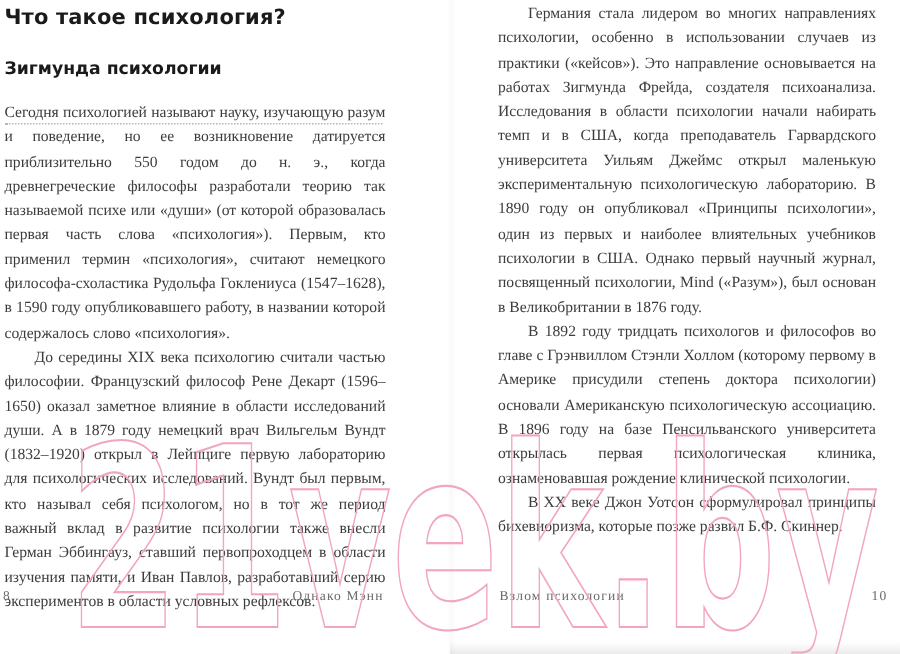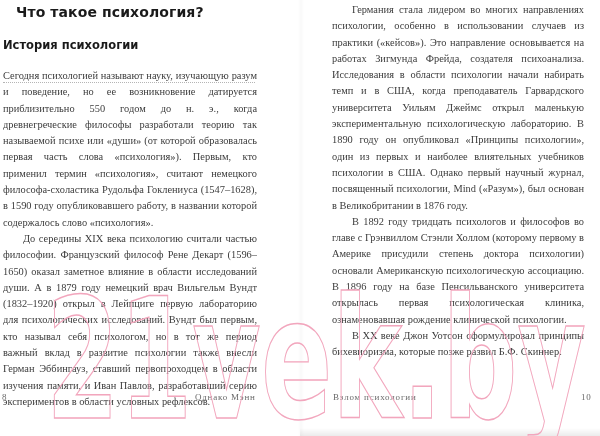--- a/index.html
+++ b/index.html
@@ -8,21 +8,21 @@
       background: #ffffff; position: relative;
       font-family: "DejaVu Serif", "Liberation Serif", serif;
       color: #3a3a3a;
     }
     .spread { position: absolute; left: 0; top: 0; width: 600px; height: 436px; }
     .page { position: absolute; top: 0; height: 436px; }
     .page-left { left: 0; width: 300px; }
     .page-right { left: 300px; width: 300px; text-decoration: underline; }
 
     .chapter-title {
-      position: absolute; left: 16px; top: 4px;
+      position: absolute; left: 3px; top: 4px;
       font-family: "DejaVu Sans", "Liberation Sans", sans-serif;
       font-weight: bold; font-size: 14px; color: #1a1a1a; letter-spacing: 0.1px;
       margin: 0;
     }
     .section-title {
       position: absolute; left: 3px; top: 38px;
       font-family: "DejaVu Sans", "Liberation Sans", sans-serif;
       font-weight: bold; font-size: 11.5px; color: #1a1a1a;
       margin: 0;
     }
@@ -77,21 +77,21 @@
       fill: none; stroke: #f2a6bd; stroke-width: 1.4;
     }
   </style>
 </head>
 <body>
 
 <div class="spread">
 
   <div class="page page-left">
     <h1 class="chapter-title">Что такое психология?</h1>
-    <h2 class="section-title">История психологии</h2>
+    <h2 class="section-title">Зигмунда психологии</h2>
     <div class="dotted-rule"></div>
     <div class="body-text left-text">
       <p>Сегодня психологией называют науку, изучающую разум и поведение, но ее возникновение датируется приблизительно 550 годом до н. э., когда древнегреческие философы разработали теорию так называемой психе или «души» (от которой образовалась первая часть слова «психология»). Первым, кто применил термин «психология», считают немецкого философа-схоластика Рудольфа Гоклениуса (1547–1628), в 1590 году опубликовавшего работу, в названии которой содержалось слово «психология».</p>
       <p class="indent">До середины XIX века психологию считали частью философии. Французский философ Рене Декарт (1596–1650) оказал заметное влияние в области исследований души. А в 1879 году немецкий врач Вильгельм Вундт (1832–1920) открыл в Лейпциге первую лабораторию для психологических исследований. Вундт был первым, кто называл себя психологом, но в тот же период важный вклад в развитие психологии также внесли Герман Эббингауз, ставший первопроходцем в области изучения памяти, и Иван Павлов, разработавший серию экспериментов в области условных рефлексов.</p>
     </div>
     <span class="folio folio-page-left">8</span>
     <span class="folio folio-author">Однако Мэнн</span>
   </div>
 
   <div class="gutter-shadow"></div>

